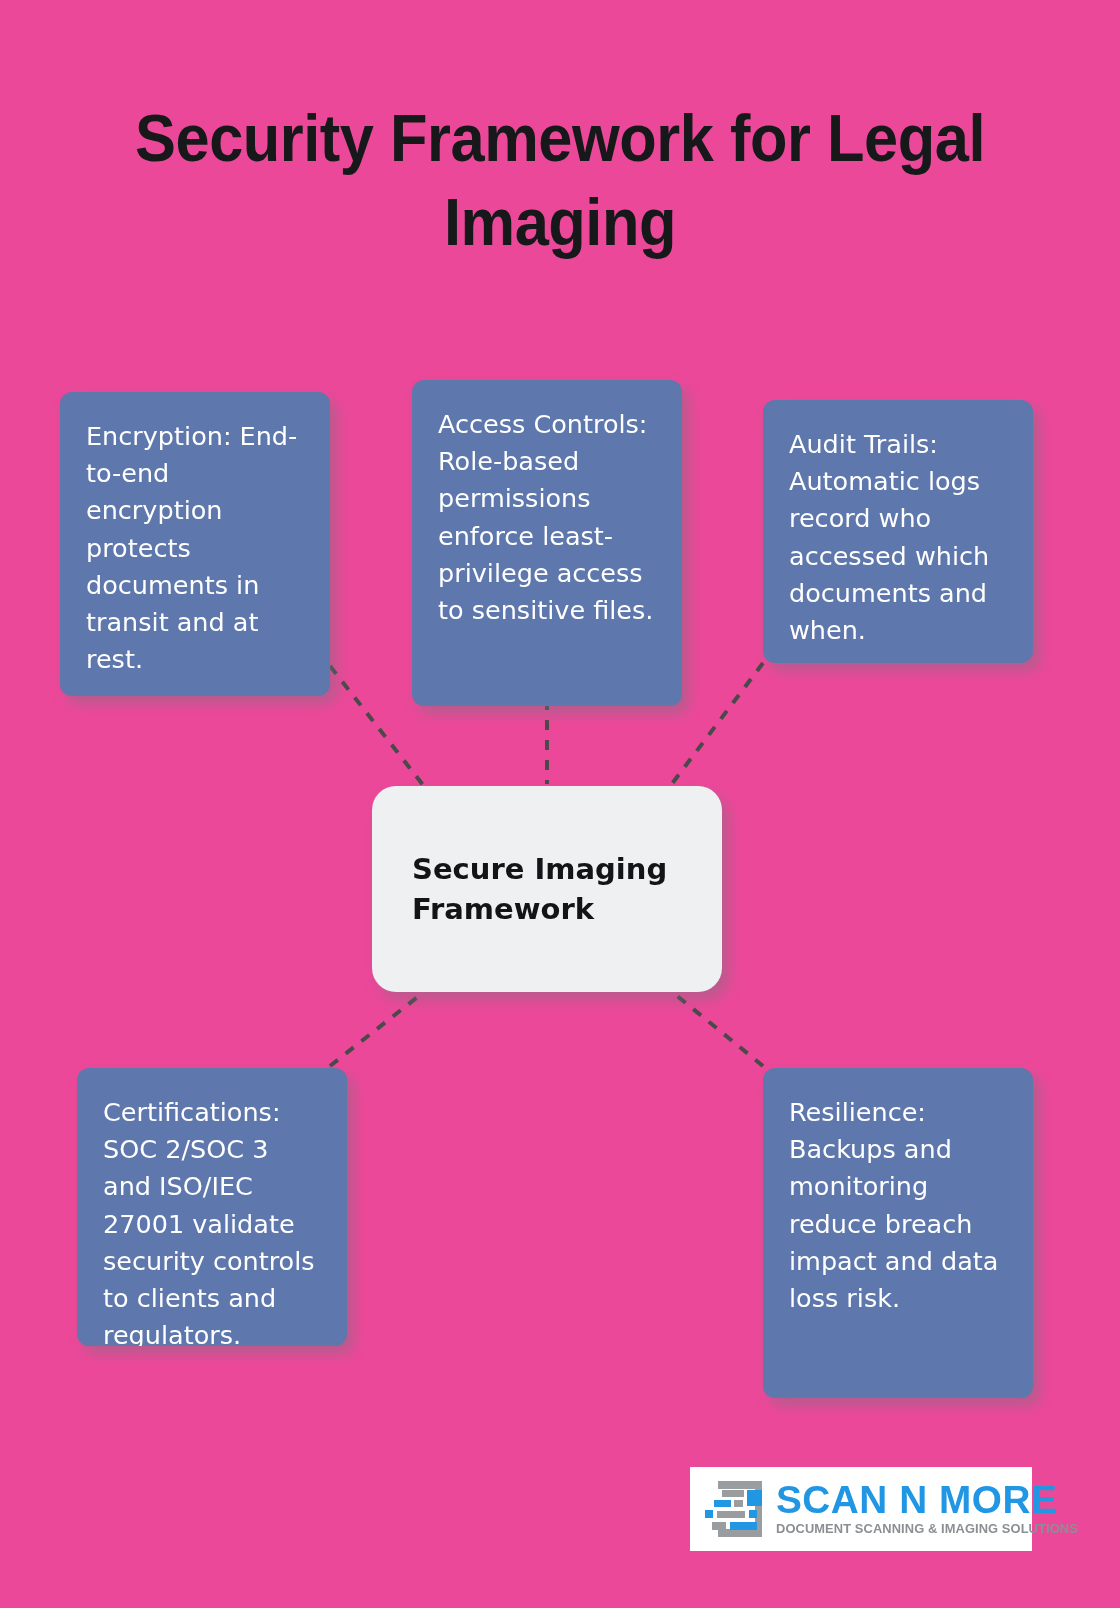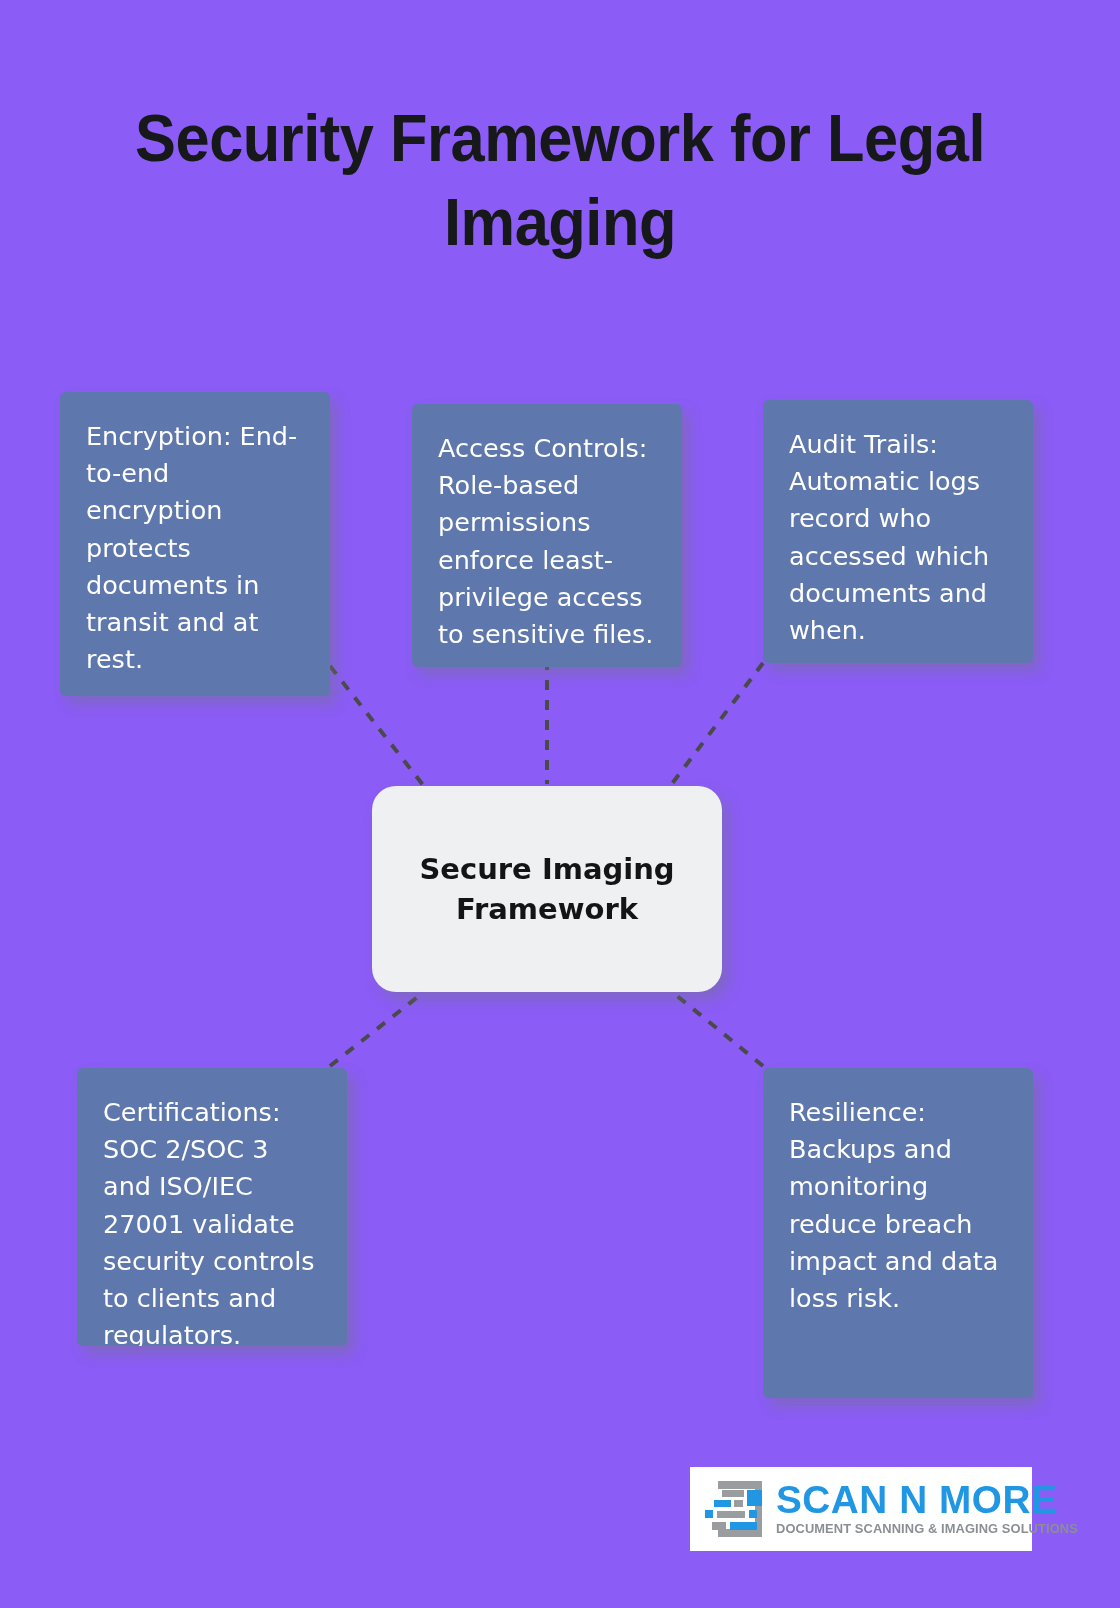--- a/index.html
+++ b/index.html
@@ -11,21 +11,21 @@
     width: 1120px;
     height: 1608px;
     background: #dfe1e1;
     font-family: "DejaVu Sans", sans-serif;
     overflow: hidden;
   }
   #canvas {
     position: relative;
     width: 1120px;
     height: 1608px;
-    background: #8b5cf6;
+    background: #ec4899;
   }
   
   .title {
     position: absolute;
     left: 70px;
     top: 96px;
     width: 980px;
     text-align: center;
     font-family: "Liberation Sans Narrow", "Liberation Sans", sans-serif;
     font-weight: bold;
@@ -43,34 +43,34 @@
     top: 0;
     width: 1120px;
     height: 1608px;
     pointer-events: none;
   }
   
   .node {
     position: absolute;
     box-sizing: border-box;
     background: #5e77ac;
-    border-radius: 6px;
+    border-radius: 12px;
     color: #ffffff;
     font-family: "DejaVu Sans", sans-serif;
     font-size: 25.5px;
     line-height: 1.46;
     padding: 26px 26px 20px 26px;
     box-shadow: 7px 8px 13px rgba(110,118,126,0.42);
     overflow: hidden;
   }
   .node-text {
     display: block;
   }
   #node-encryption    { left: 60px;  top: 392px;  width: 270px; height: 304px; }
-  #node-access        { left: 412px; top: 404px;  width: 270px; height: 263px; }
+  #node-access        { left: 412px; top: 380px;  width: 270px; height: 326px; }
   #node-audit         { left: 763px; top: 400px;  width: 270px; height: 263px; }
   #node-certs         { left: 60px;  top: 1068px; width: 270px; height: 278px; margin-left: 17px; }
   #node-resilience    { left: 763px; top: 1068px; width: 270px; height: 330px; }
 
   
   #hub {
     position: absolute;
     left: 372px;
     top: 786px;
     width: 350px;
@@ -82,21 +82,20 @@
     display: flex;
     align-items: center;
     justify-content: center;
   }
   #hub .hub-label {
     font-family: "DejaVu Sans", sans-serif;
     font-weight: bold;
     font-size: 29px;
     line-height: 1.38;
     color: #121416;
-    text-align: center;
     width: 270px;
   }
 
   
   #logo {
     position: absolute;
     left: 690px;
     top: 1467px;
     width: 342px;
     height: 84px;

